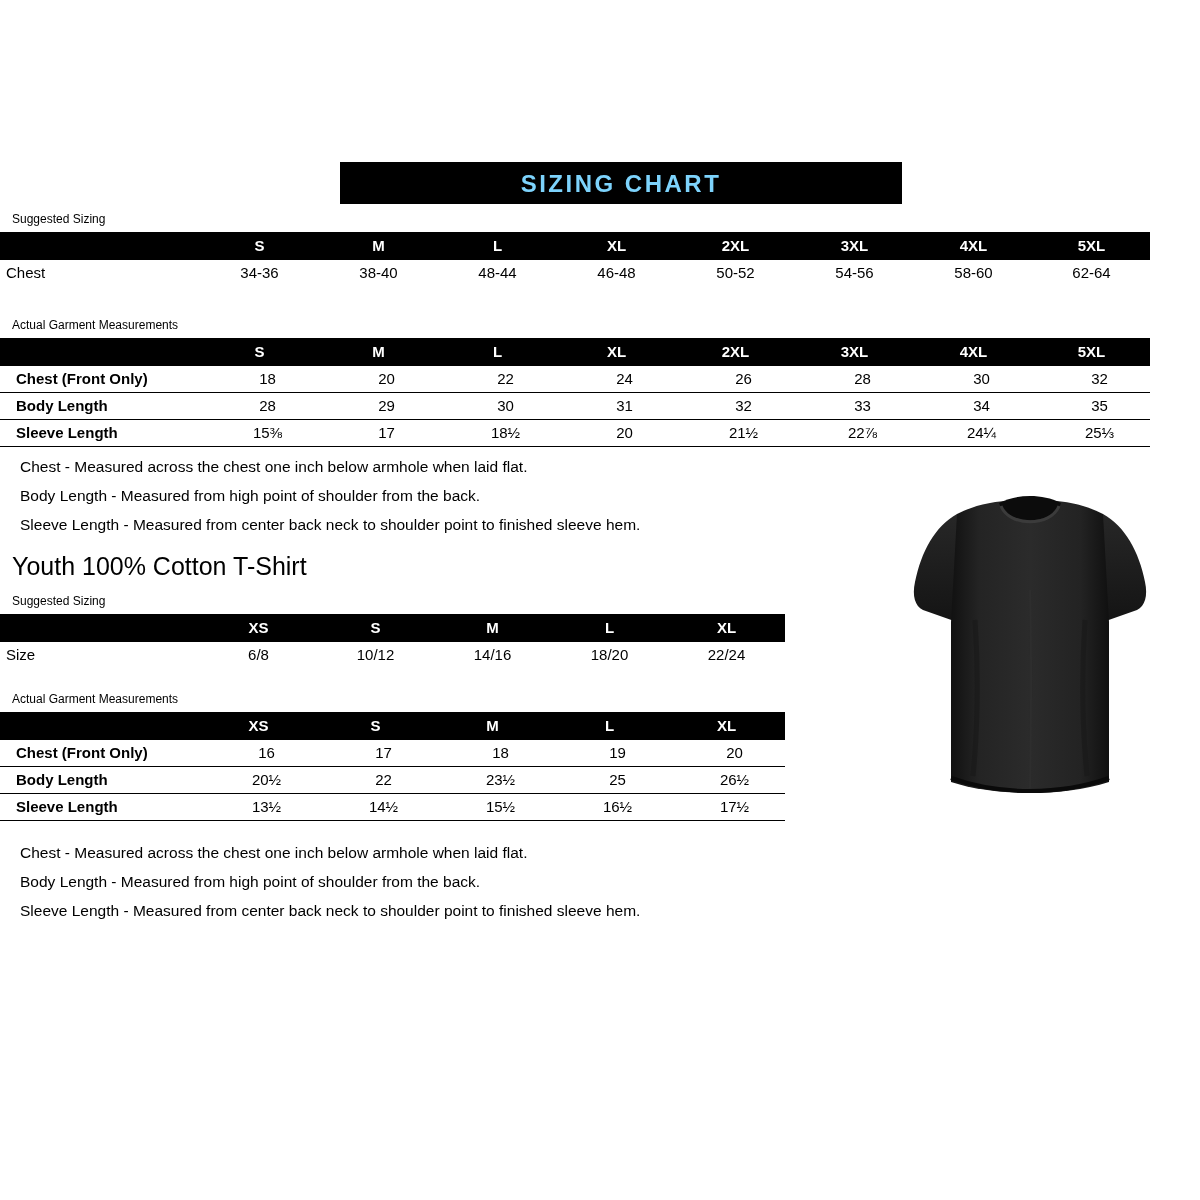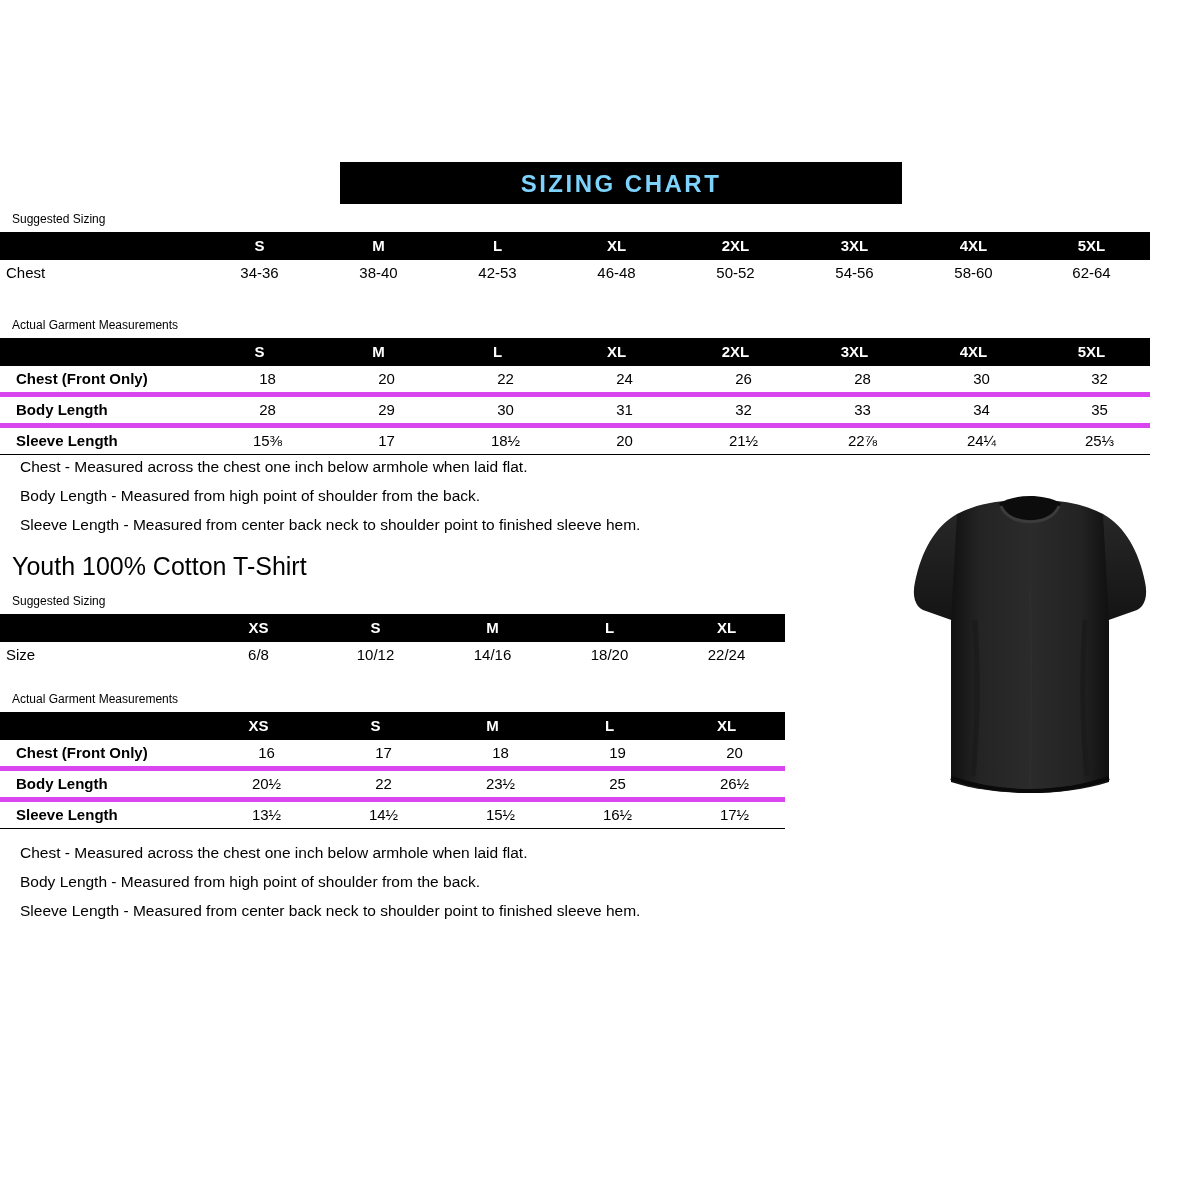--- a/index.html
+++ b/index.html
@@ -91,21 +91,21 @@
   .tbl td.firstcol {
     text-align: left;
     padding-left: 6px;
     font-weight: bold;
     font-size: 15px;
   }
   .tbl.suggest td.firstcol {
     font-weight: 400;
   }
   .tbl tbody tr + tr td {
-    border-top: 5px solid #d946ef;
+    border-top: 1px solid #d946ef;
   }
   .tbl.ruled tbody tr td {
     border-bottom: 1px solid #000000;
     padding-left: 16px;
   }
 
   
   .note {
     position: absolute;
     font-size: 15.5px;
@@ -166,21 +166,21 @@
           <th>3XL</th>
           <th>4XL</th>
           <th>5XL</th>
         </tr>
       </thead>
     <tbody>
         <tr>
           <td class="firstcol">Chest</td>
           <td>34-36</td>
           <td>38-40</td>
-          <td>42-53</td>
+          <td>48-44</td>
           <td>46-48</td>
           <td>50-52</td>
           <td>54-56</td>
           <td>58-60</td>
           <td>62-64</td>
         </tr>
       </tbody>
   </table>
 
   <div class="sublabel" style="left:12px; top:318px;">Actual Garment Measurements</div>

